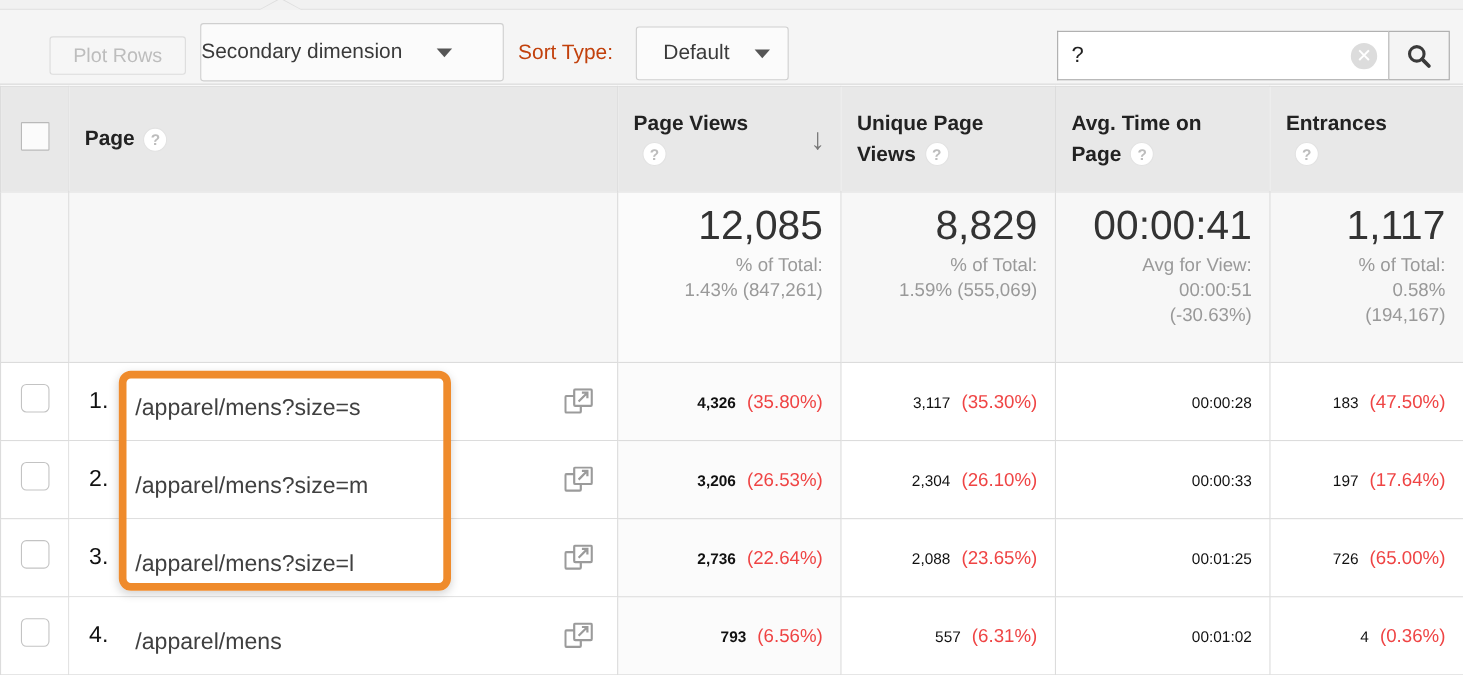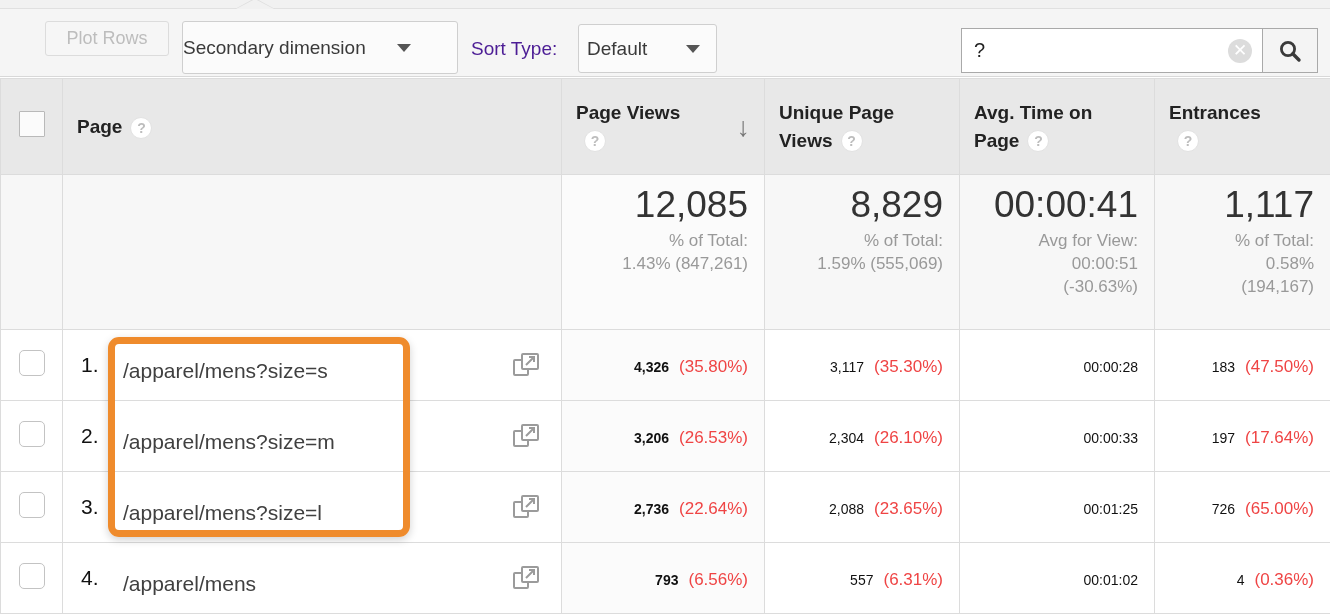--- a/index.html
+++ b/index.html
@@ -39,36 +39,36 @@
     position:absolute;
     background:#fbfbfb;
     border:1px solid #cfcfcf;
     border-radius:3px;
     display:flex; align-items:center; justify-content:center;
     font-size:19px; color:#3a3a3a;
     cursor:pointer;
     white-space:nowrap;
   }
   .btn.disabled { color:#bdbdbd; background:#f6f6f6; border-color:#dcdcdc; cursor:default; }
-  #plot-rows { left:45px; top:12px; width:124px; height:35px; font-size:18px; }
+  #plot-rows { left:45px; top:24px; width:124px; height:35px; font-size:18px; }
   #secondary-dim { left:182px; top:12px; width:276px; height:53px; padding-right:30px; }
   #secondary-dim .lbl { margin-right:auto; margin-left:0; }
   .caret {
     width:0;height:0;
     border-left:7px solid transparent;
     border-right:7px solid transparent;
     border-top:8px solid #555;
     margin-left:12px; margin-right:16px;
   }
   .sort-type-label {
     position:absolute; left:471px; top:29px;
-    font-size:19px; color:#4c1d95;
+    font-size:19px; color:#c2410c;
   }
   #sort-default { left:578px; top:15px; width:139px; height:49px; }
-  #sort-default .lbl { margin-left:8px; margin-right:auto; }
+  #sort-default .lbl { margin-left:24px; margin-right:auto; }
 
   
   .search-wrap { position:absolute; left:961px; top:19px; height:45px; display:flex; }
   .search-box {
     width:301px; height:45px; background:#fff;
     border:1px solid #a9a9a9; border-right:none;
     position:relative; display:flex; align-items:center;
   }
   .search-box .val { margin-left:12px; font-size:20px; color:#222; }
   .clear-icon {

